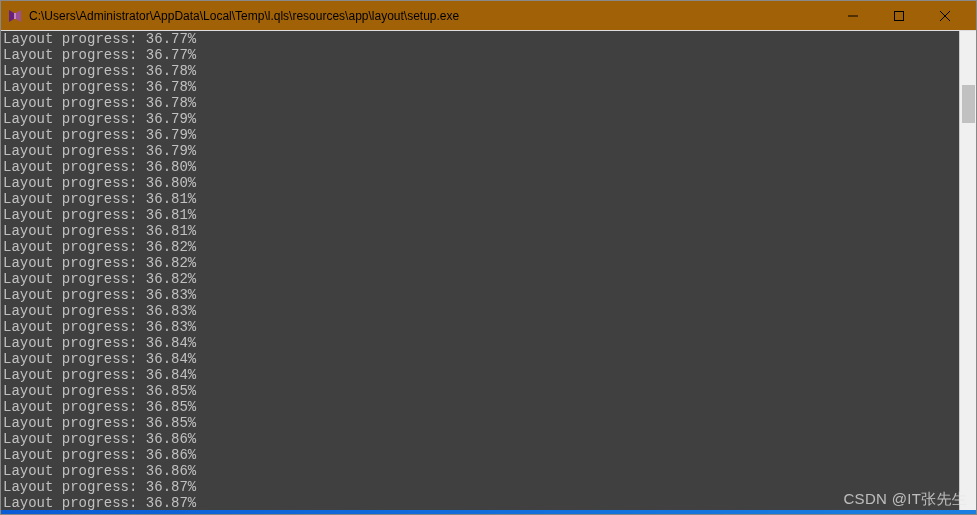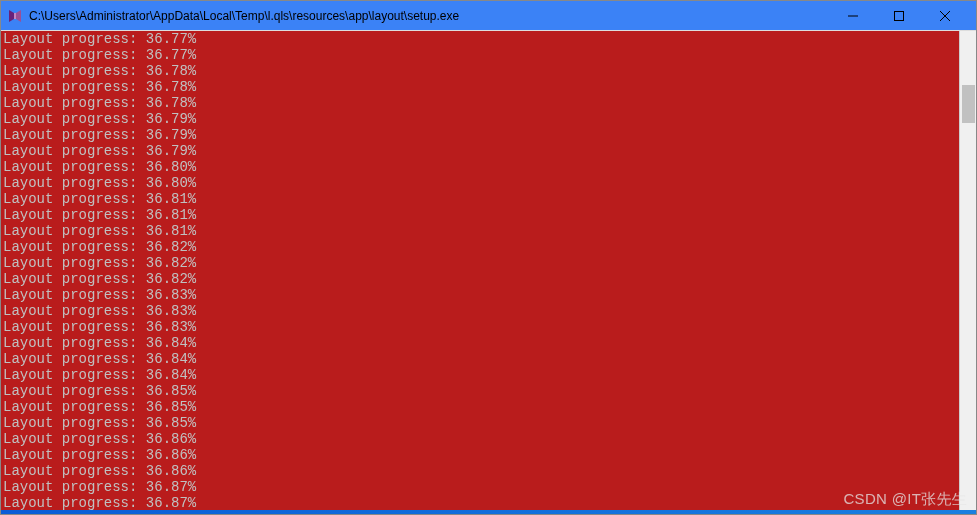--- a/index.html
+++ b/index.html
@@ -18,21 +18,21 @@
     .window {
       width: 100%;
       height: 100%;
       background: #fff;
       display: flex;
       flex-direction: column;
       border: 1px solid #888;
     }
     .titlebar {
       height: 30px;
-      background: #3b82f6;
+      background: #a16207;
       display: flex;
       align-items: center;
       padding: 0 8px 0 6px;
       border-bottom: 1px solid #ddd;
       flex-shrink: 0;
     }
     .app-icon {
       width: 16px;
       height: 16px;
       margin-right: 6px;
@@ -70,21 +70,21 @@
       height: 10px;
     }
     .console-wrap {
       flex: 1;
       display: flex;
       position: relative;
       overflow: hidden;
     }
     .console {
       flex: 1;
-      background: #b91c1c;
+      background: #404040;
       color: #c0c0c0;
       font-family: "NSimSun","SimSun","Consolas","Courier New",monospace;
       font-size: 14px;
       line-height: 16px;
       padding: 0 2px;
       white-space: pre;
       overflow: hidden;
     }
     .console .line {
       display: block;

